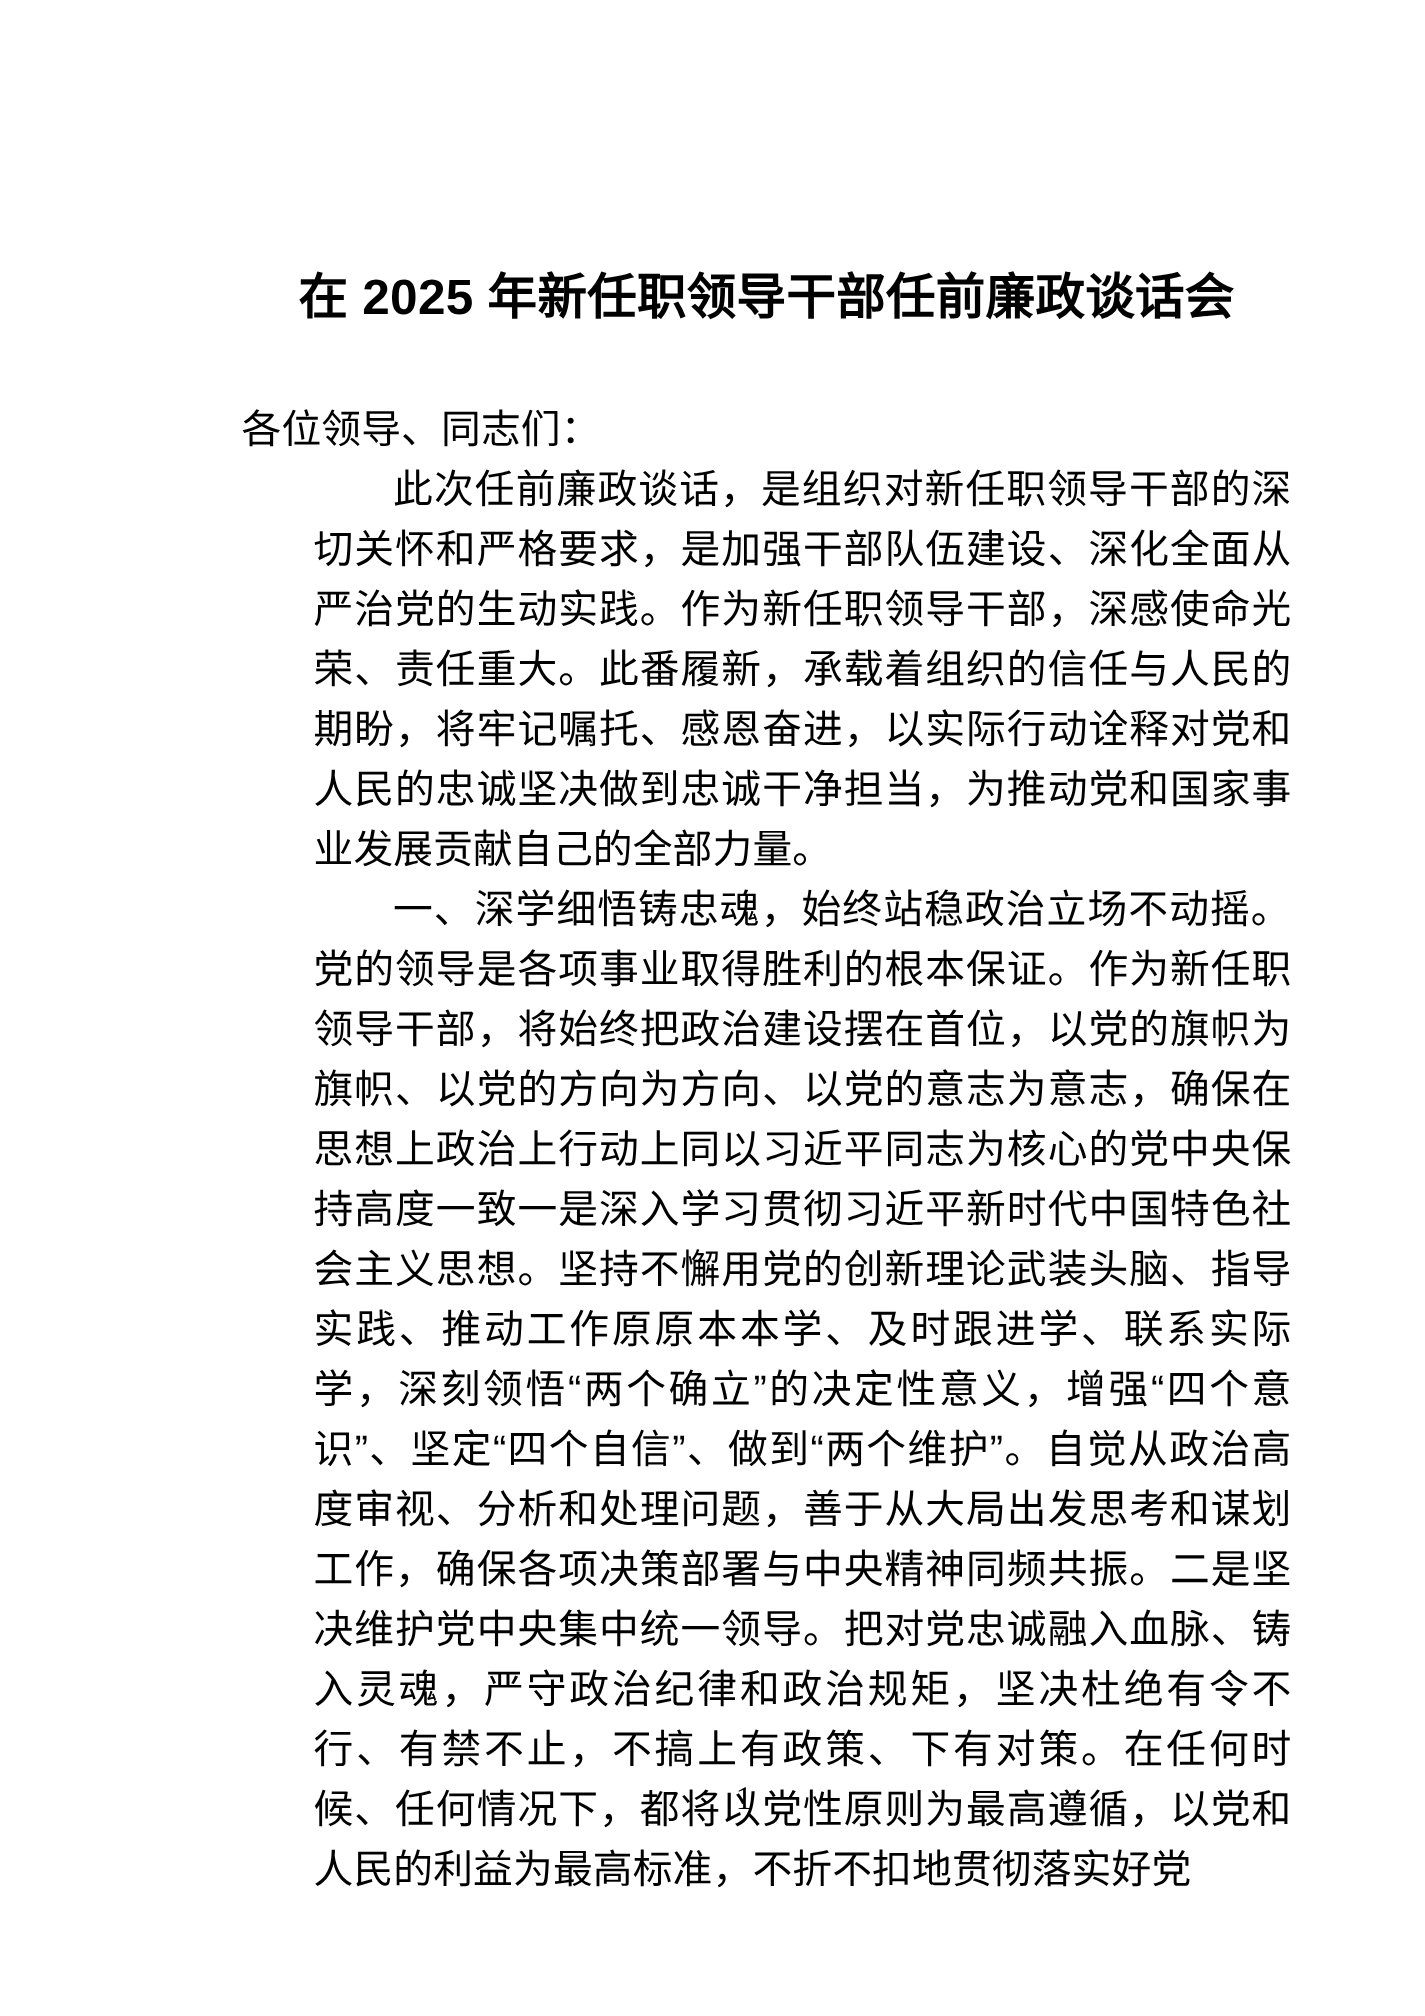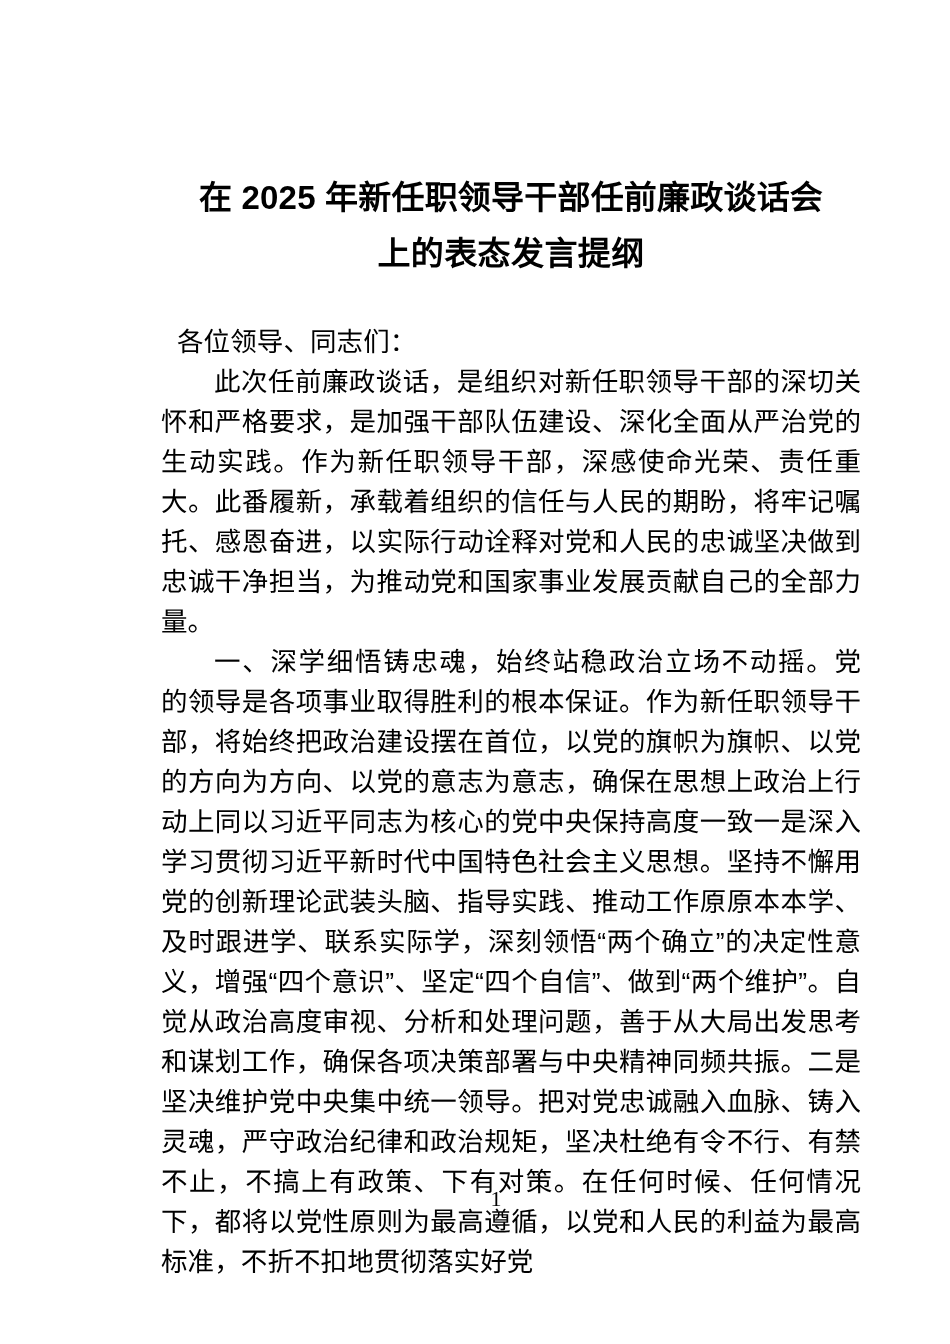--- a/index.html
+++ b/index.html
@@ -57,24 +57,24 @@
     margin: 0;
     font-size: 26.5px;
     line-height: 40px;
     text-align: justify;
     text-justify: inter-character;
     letter-spacing: 0.1px;
     word-break: break-all;
   }
   .para.first-body {
     margin-top: 40px;
-    margin-left: 16px;
   }
   .para.indent {
     text-indent: 53px;
+    margin-left: 48px;
   }
   .heading-run {
     font-weight: 400;
     letter-spacing: 0.6px;
   }
 
   
   .page-number {
     position: absolute;
     left: 0;
@@ -88,21 +88,20 @@
 </style>
 </head>
 <body>
 
 <div class="page">
 
   <div class="doc-body">
 
     <h1 class="doc-title">
       <span class="title-line title-line-1">在 2025 年新任职领导干部任前廉政谈话会</span>
-      <span class="title-line title-line-2">上的表态发言提纲</span>
     </h1>
 
     <p class="para first-body">各位领导、同志们：</p>
 
     <p class="para indent">此次任前廉政谈话，是组织对新任职领导干部的深切关怀和严格要求，是加强干部队伍建设、深化全面从严治党的生动实践。作为新任职领导干部，深感使命光荣、责任重大。此番履新，承载着组织的信任与人民的期盼，将牢记嘱托、感恩奋进，以实际行动诠释对党和人民的忠诚坚决做到忠诚干净担当，为推动党和国家事业发展贡献自己的全部力量。</p>
 
     <p class="para indent"><span class="heading-run">一、深学细悟铸忠魂，始终站稳政治立场不动摇。</span><span>党的领导是各项事业取得胜利的根本保证。作为新任职领导干部，将始终把政治建设摆在首位，以党的旗帜为旗帜、以党的方向为方向、以党的意志为意志，确保在思想上政治上行动上同以习近平同志为核心的党中央保持高度一致一是深入学习贯彻习近平新时代中国特色社会主义思想。坚持不懈用党的创新理论武装头脑、指导实践、推动工作原原本本学、及时跟进学、联系实际学，深刻领悟“两个确立”的决定性意义，增强“四个意识”、坚定“四个自信”、做到“两个维护”。自觉从政治高度审视、分析和处理问题，善于从大局出发思考和谋划工作，确保各项决策部署与中央精神同频共振。二是坚决维护党中央集中统一领导。把对党忠诚融入血脉、铸入灵魂，严守政治纪律和政治规矩，坚决杜绝有令不行、有禁不止，不搞上有政策、下有对策。在任何时候、任何情况下，都将以党性原则为最高遵循，以党和人民的利益为最高标准，不折不扣地贯彻落实好党</span></p>
 
   </div>
 

